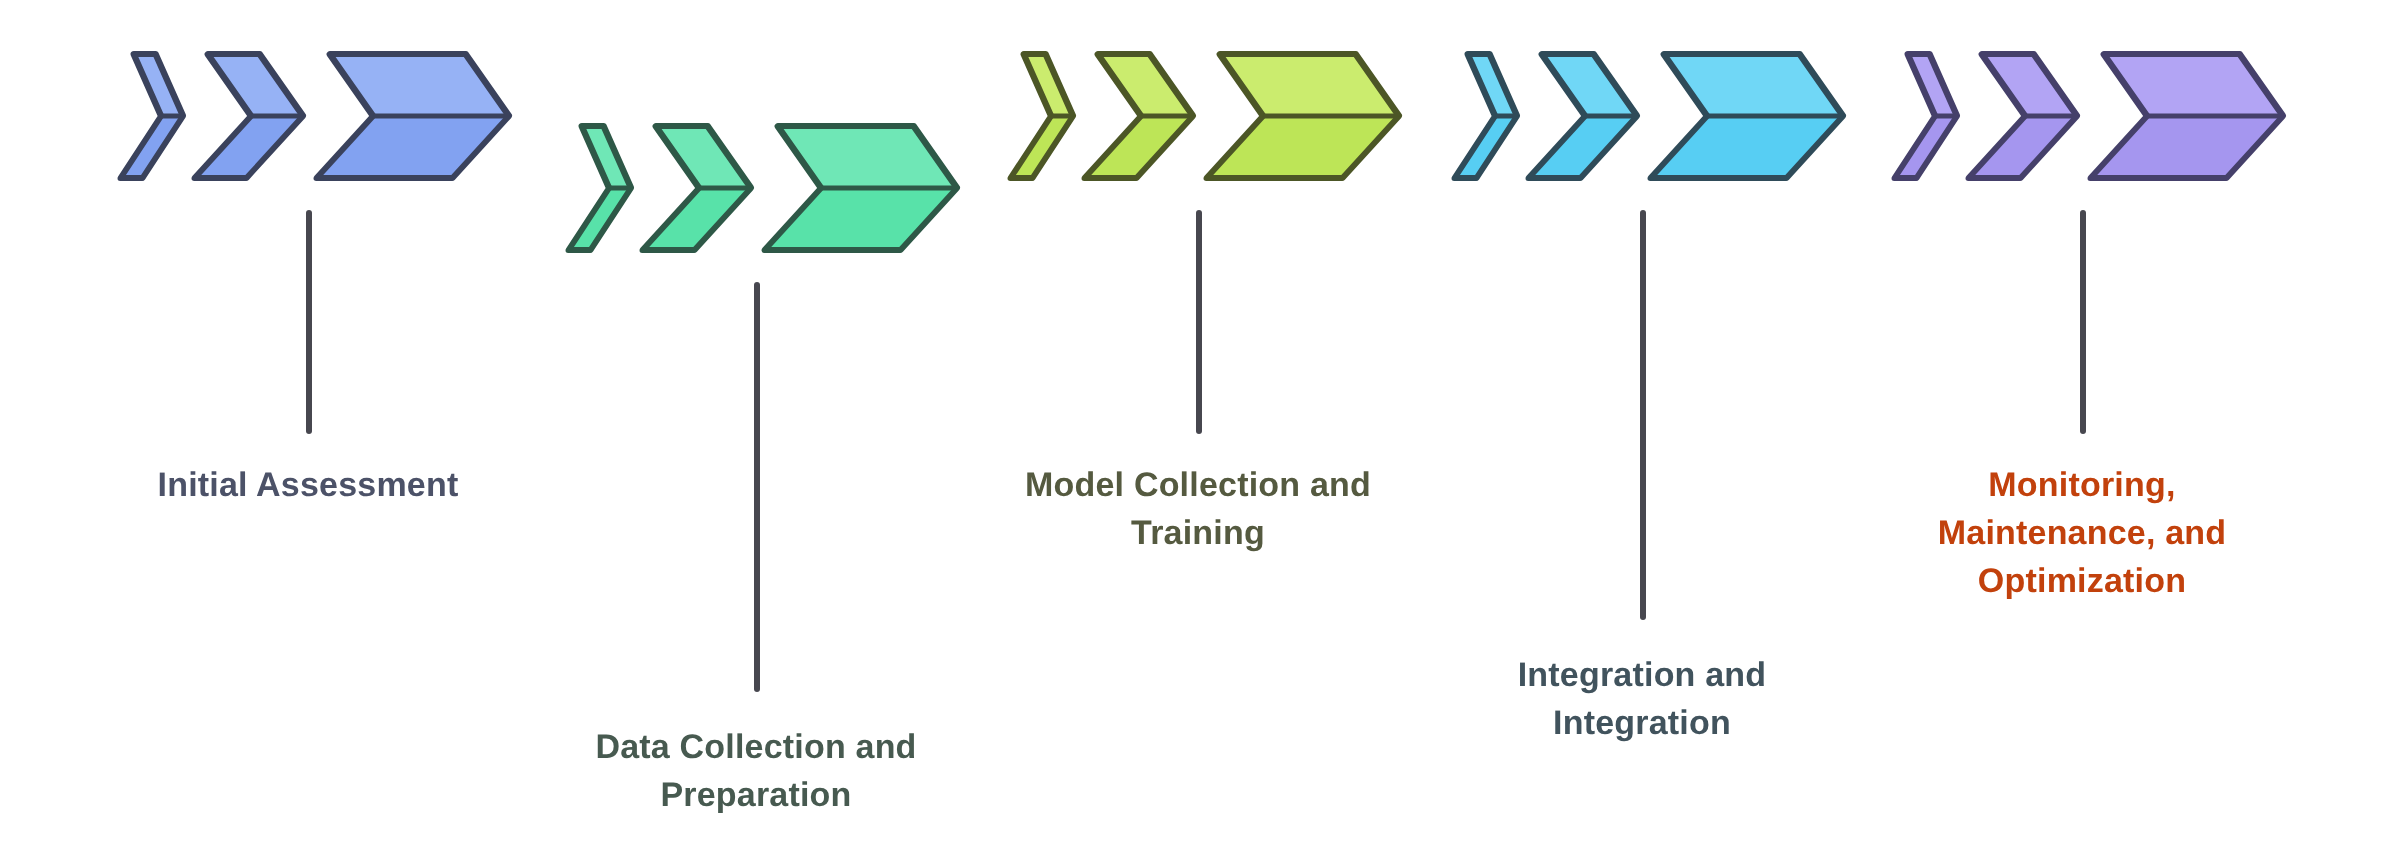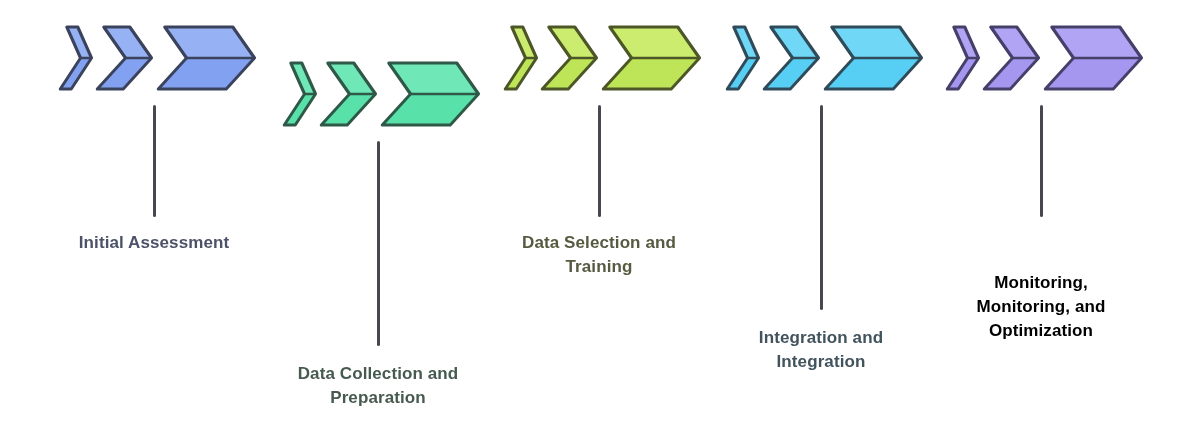--- a/index.html
+++ b/index.html
@@ -99,21 +99,21 @@
           <polygon points="41,2 67,2 92,33 67,64 41,64 66,33" fill="none" stroke="#4C5626" stroke-width="3" stroke-linejoin="round"></polygon>
           <line x1="66" y1="33" x2="92" y2="33" stroke="#4C5626" stroke-width="2.5"></line>
           <polygon points="102,2 170,2 195,33 127,33" fill="#CBEC6E"></polygon>
           <polygon points="127,33 195,33 170,64 102,64" fill="#BDE557"></polygon>
           <polygon points="102,2 170,2 195,33 170,64 102,64 127,33" fill="none" stroke="#4C5626" stroke-width="3" stroke-linejoin="round"></polygon>
           <line x1="127" y1="33" x2="195" y2="33" stroke="#4C5626" stroke-width="2.5"></line>
         </g>
       </svg>
     <div class="connector" style="background: rgb(71, 71, 79);"></div>
     <div class="label" style="color: rgb(85, 90, 64);">
-      <span class="line">Data Selection and</span>
+      <span class="line">Model Collection and</span>
       <span class="line">Training</span>
     </div>
   </div>
 
   <div class="stage pos-low">
     <svg class="chevrons" viewBox="0 0 200 66">
         <g transform="translate(5 0) skewX(-6)">
           <polygon points="4,2 15,2 32,33 21,33" fill="#70D7F6"></polygon>
           <polygon points="21,33 32,33 15,64 4,64" fill="#57CEF3"></polygon>
           <polygon points="4,2 15,2 32,33 15,64 4,64 21,33" fill="none" stroke="#2F4B59" stroke-width="3" stroke-linejoin="round"></polygon>
@@ -146,20 +146,20 @@
           <polygon points="66,33 92,33 67,64 41,64" fill="#A596EF"></polygon>
           <polygon points="41,2 67,2 92,33 67,64 41,64 66,33" fill="none" stroke="#45406A" stroke-width="3" stroke-linejoin="round"></polygon>
           <line x1="66" y1="33" x2="92" y2="33" stroke="#45406A" stroke-width="2.5"></line>
           <polygon points="102,2 170,2 195,33 127,33" fill="#B2A4F4"></polygon>
           <polygon points="127,33 195,33 170,64 102,64" fill="#A596EF"></polygon>
           <polygon points="102,2 170,2 195,33 170,64 102,64 127,33" fill="none" stroke="#45406A" stroke-width="3" stroke-linejoin="round"></polygon>
           <line x1="127" y1="33" x2="195" y2="33" stroke="#45406A" stroke-width="2.5"></line>
         </g>
       </svg>
     <div class="connector" style="background: rgb(71, 71, 79);"></div>
-    <div class="label" style="color: #000000; margin-top: 40px;">
+    <div class="label" style="color: #c2410c;">
       <span class="line">Monitoring,</span>
-      <span class="line">Monitoring, and</span>
+      <span class="line">Maintenance, and</span>
       <span class="line">Optimization</span>
     </div>
   </div>
 
 </div>
 
 </body></html>

